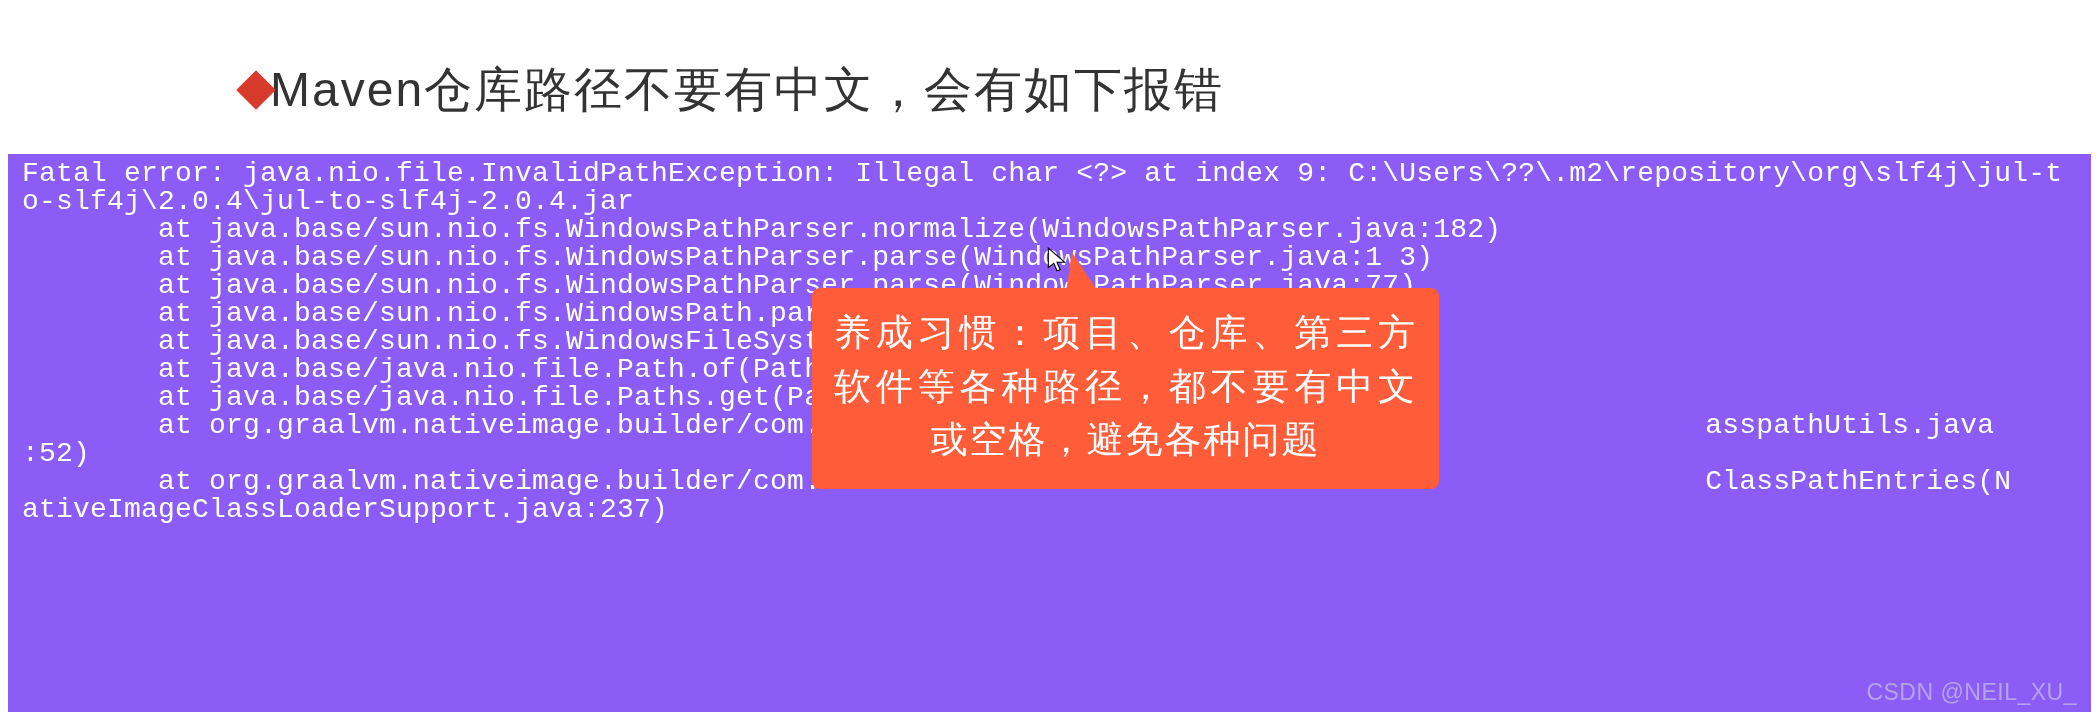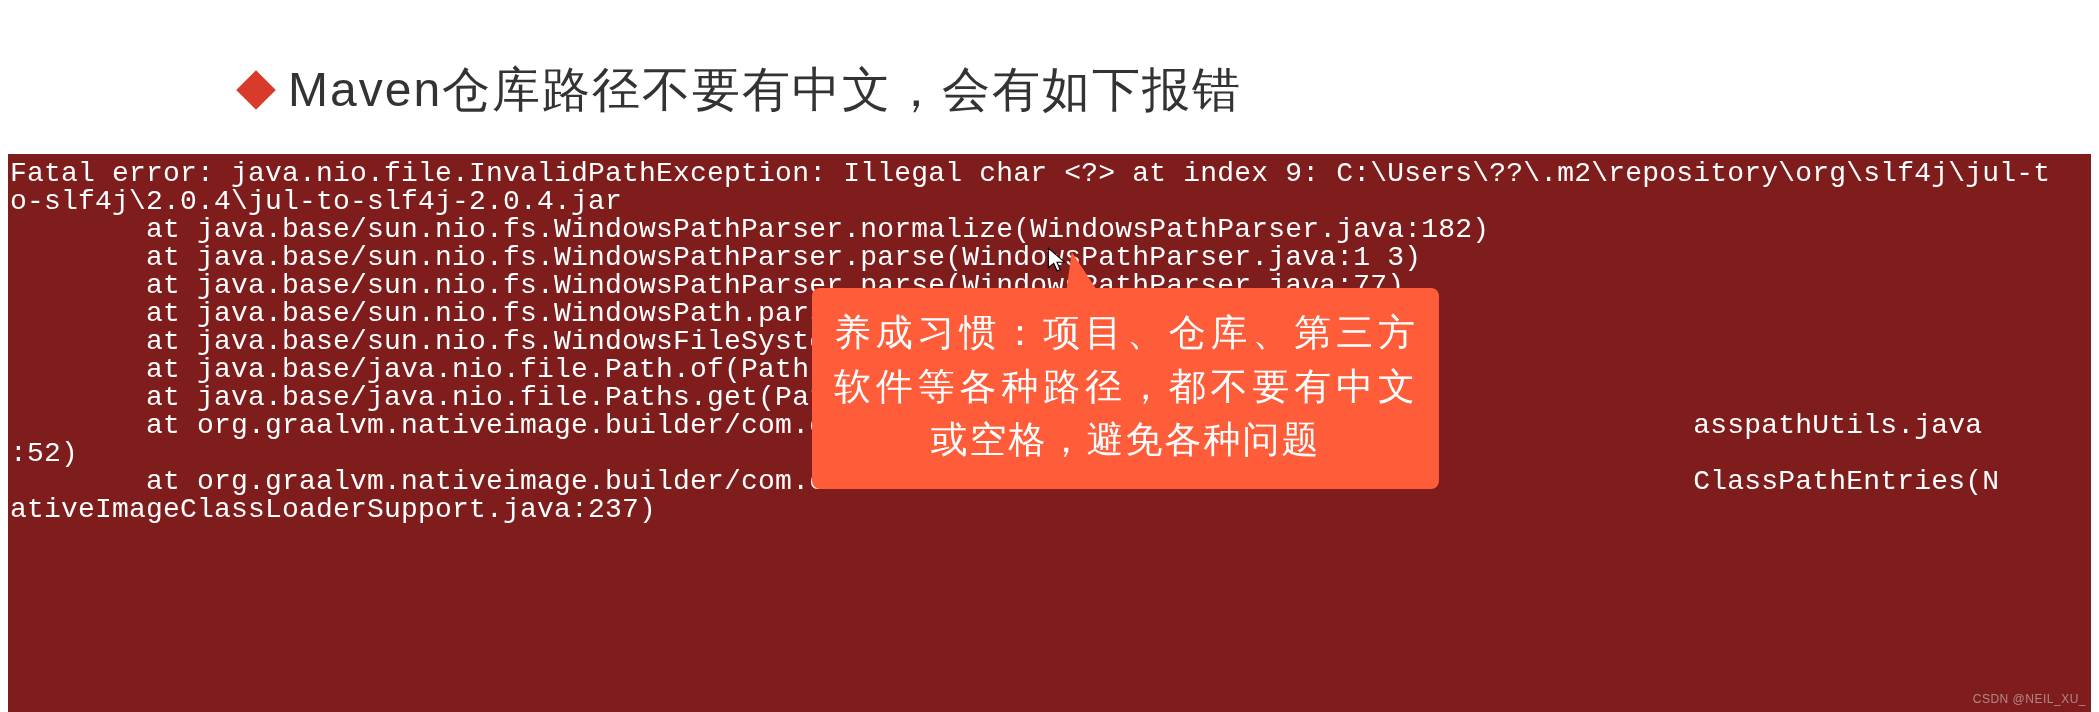--- a/index.html
+++ b/index.html
@@ -10,47 +10,46 @@
       font-family: "Microsoft YaHei", "SimSun", sans-serif;
       position: relative;
       overflow: hidden;
     }
     .heading-row {
       position: absolute;
       top: 58px;
       left: 242px;
       display: flex;
       align-items: center;
-      gap: 18px;
     }
     .diamond-bullet {
       width: 28px;
       height: 28px;
       background: #d83a2b;
       transform: rotate(45deg);
       flex-shrink: 0;
     }
     .heading-text {
       font-size: 48px;
       color: #333333;
       letter-spacing: 2px;
       white-space: nowrap;
     }
     .terminal {
       position: absolute;
       top: 154px;
       left: 8px;
       right: 8px;
       bottom: 0;
-      background: #7f1d1d;
+      background: #8b5cf6;
       color: #ffffff;
       font-family: "Consolas", "SimSun", "Courier New", monospace;
       font-size: 28px;
       line-height: 1.0;
-      padding: 6px 2px 0 2px;
+      padding: 6px 2px 0 14px;
       white-space: pre;
       overflow: hidden;
       letter-spacing: 0.2px;
     }
     .terminal-line {
       min-height: 28px;
     }
     .callout {
       position: absolute;
       top: 288px;
@@ -80,24 +79,24 @@
     .cursor {
       position: absolute;
       top: 247px;
       left: 1046px;
       width: 22px;
       height: 26px;
       pointer-events: none;
     }
     .watermark {
       position: absolute;
-      right: 13px;
+      right: 22px;
       bottom: 6px;
       color: rgba(220,220,220,0.55);
-      font-size: 12px;
+      font-size: 23px;
       font-family: Arial, sans-serif;
       letter-spacing: 0.5px;
     }
   </style>
 </head>
 <body>
 
 <div class="heading-row">
   <div class="diamond-bullet"></div>
   <div class="heading-text">Maven仓库路径不要有中文，会有如下报错</div>

